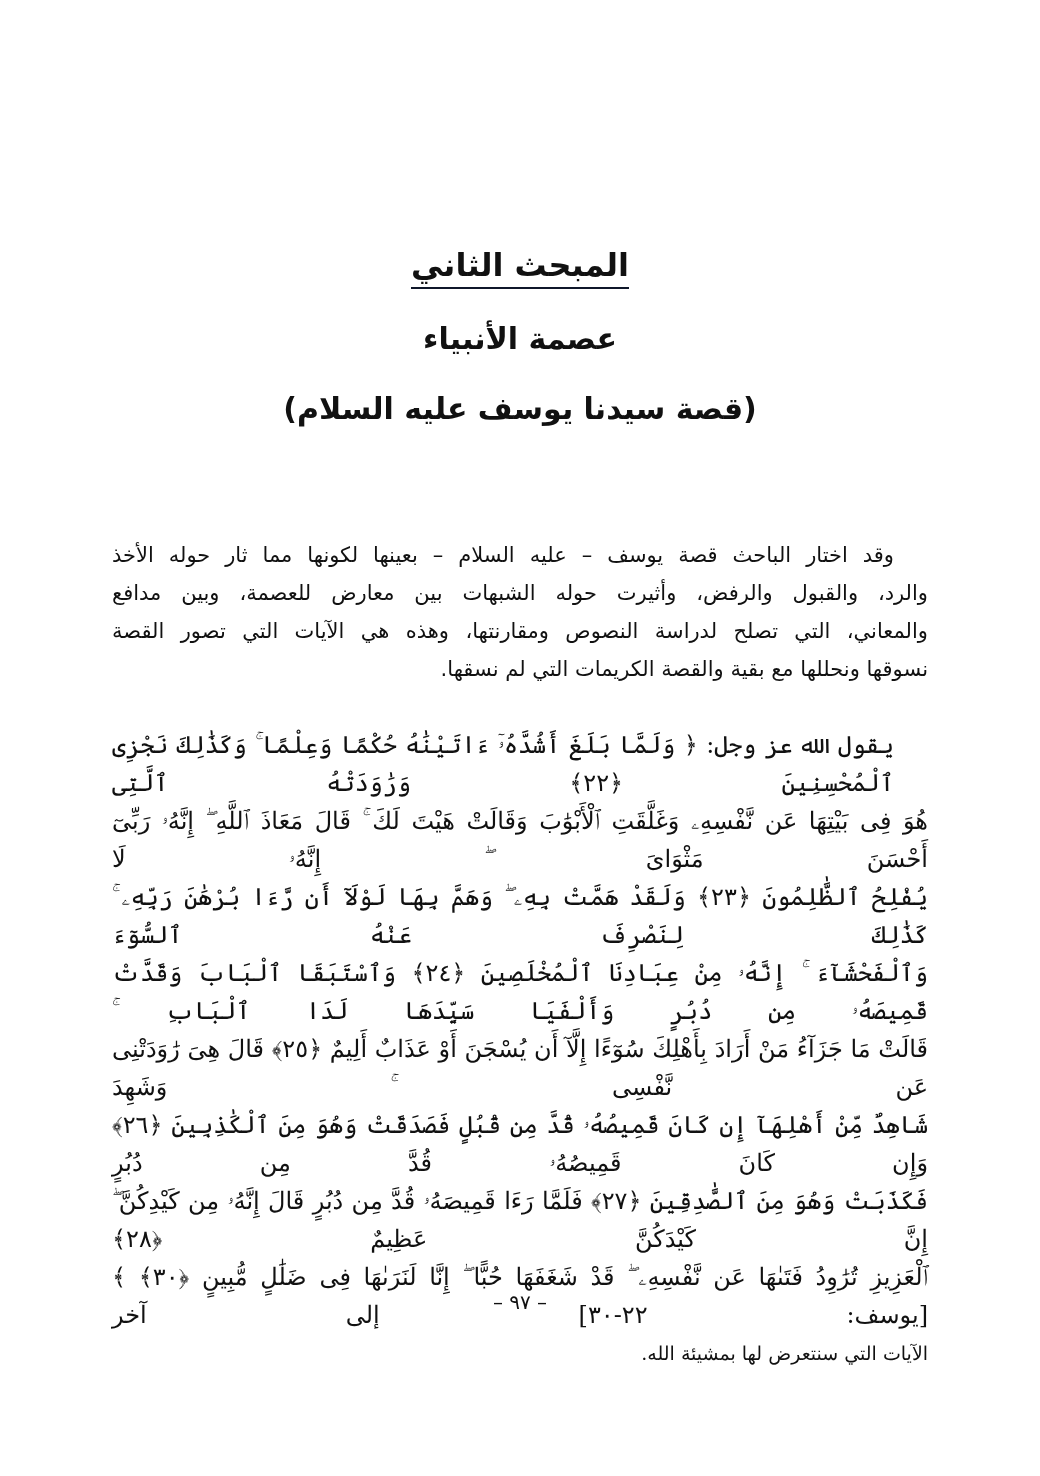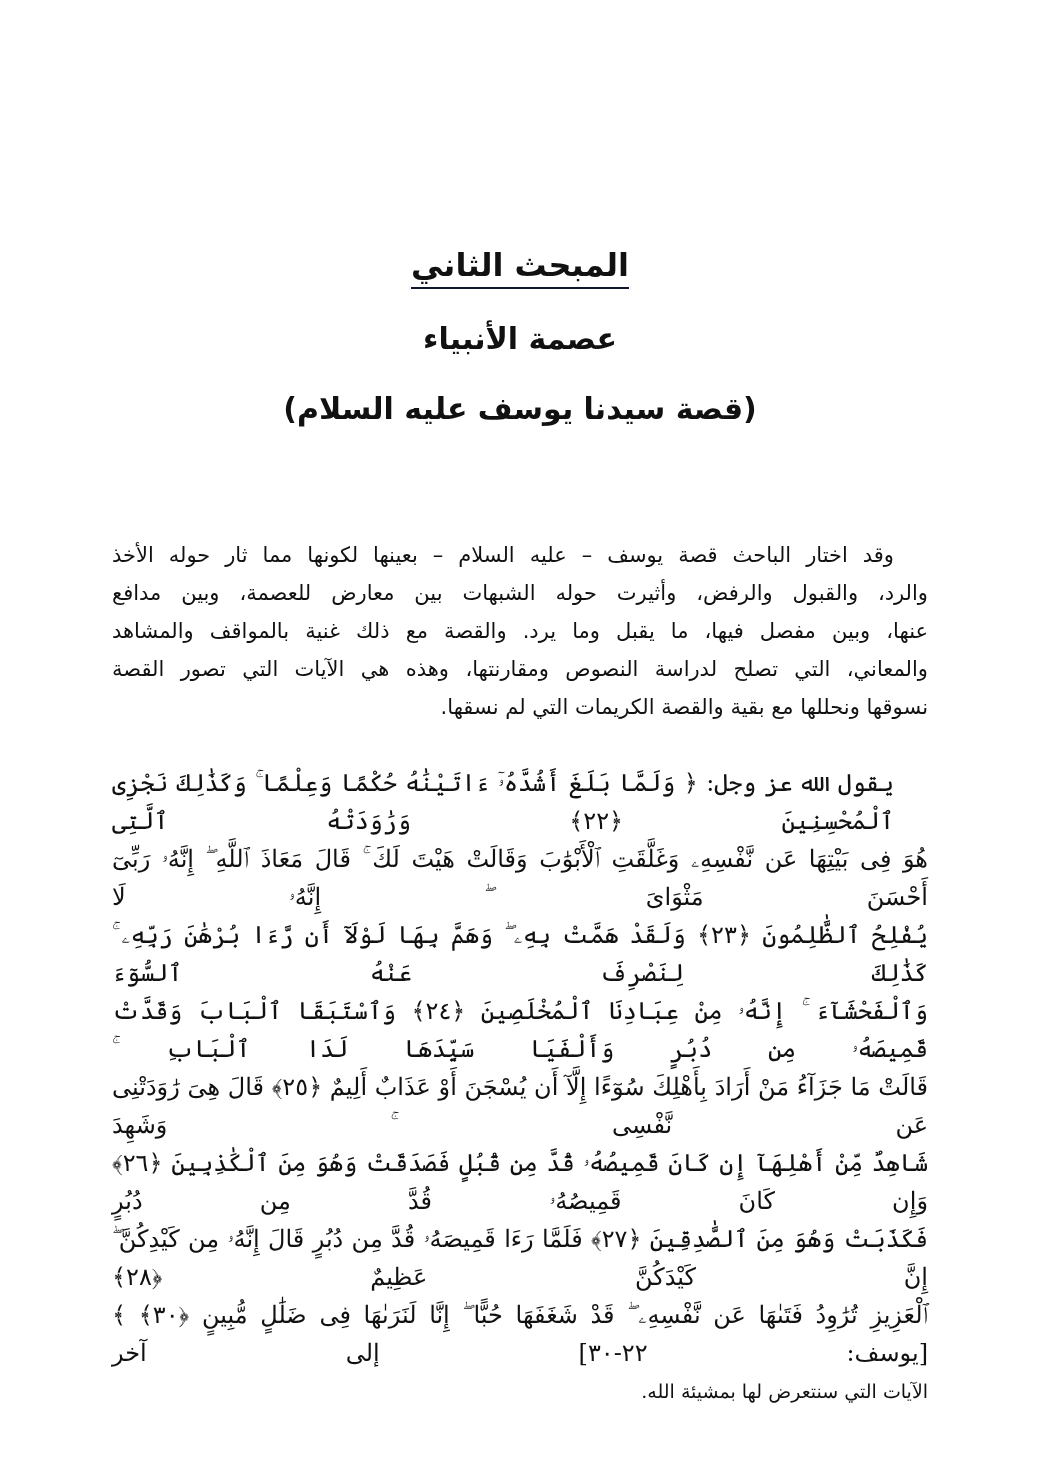--- a/index.html
+++ b/index.html
@@ -42,31 +42,31 @@
   <div class="headings">
     <div><span class="h-section">المبحث الثاني</span></div>
     <div class="h-title">عصمة الأنبياء</div>
     <div class="h-sub">(قصة سيدنا يوسف عليه السلام)</div>
   </div>
 
   <div class="body-text">
     <div class="para para1">
       <span class="line first">وقد اختار الباحث قصة يوسف – عليه السلام – بعينها لكونها مما ثار حوله الأخذ</span>
       <span class="line">والرد، والقبول والرفض، وأثيرت حوله الشبهات بين معارض للعصمة، وبين مدافع</span>
-      <span class="line">عنها، وبين مفصل فيها، ما يقبل وما يرد. والقصة مع ذلك غنية بالمواقف والمشاهد</span>
       <span class="line">والمعاني، التي تصلح لدراسة النصوص ومقارنتها، وهذه هي الآيات التي تصور القصة</span>
       <span class="line last">نسوقها ونحللها مع بقية والقصة الكريمات التي لم نسقها.</span>
     </div>
 
     <div class="para para2 quran">
       <span class="line first">يقول الله عز وجل: ﴿ وَلَمَّا بَلَغَ أَشُدَّهُۥٓ ءَاتَيْنَٰهُ حُكْمًا وَعِلْمًا ۚ وَكَذَٰلِكَ نَجْزِى ٱلْمُحْسِنِينَ ﴿٢٢﴾ وَرَٰوَدَتْهُ ٱلَّتِى</span>
       <span class="line">هُوَ فِى بَيْتِهَا عَن نَّفْسِهِۦ وَغَلَّقَتِ ٱلْأَبْوَٰبَ وَقَالَتْ هَيْتَ لَكَ ۚ قَالَ مَعَاذَ ٱللَّهِ ۖ إِنَّهُۥ رَبِّىٓ أَحْسَنَ مَثْوَاىَ ۖ إِنَّهُۥ لَا</span>
       <span class="line">يُفْلِحُ ٱلظَّٰلِمُونَ ﴿٢٣﴾ وَلَقَدْ هَمَّتْ بِهِۦ ۖ وَهَمَّ بِهَا لَوْلَآ أَن رَّءَا بُرْهَٰنَ رَبِّهِۦ ۚ كَذَٰلِكَ لِنَصْرِفَ عَنْهُ ٱلسُّوٓءَ</span>
       <span class="line">وَٱلْفَحْشَآءَ ۚ إِنَّهُۥ مِنْ عِبَادِنَا ٱلْمُخْلَصِينَ ﴿٢٤﴾ وَٱسْتَبَقَا ٱلْبَابَ وَقَدَّتْ قَمِيصَهُۥ مِن دُبُرٍ وَأَلْفَيَا سَيِّدَهَا لَدَا ٱلْبَابِ ۚ</span>
       <span class="line">قَالَتْ مَا جَزَآءُ مَنْ أَرَادَ بِأَهْلِكَ سُوٓءًا إِلَّآ أَن يُسْجَنَ أَوْ عَذَابٌ أَلِيمٌ ﴿٢٥﴾ قَالَ هِىَ رَٰوَدَتْنِى عَن نَّفْسِى ۚ وَشَهِدَ</span>
       <span class="line">شَاهِدٌ مِّنْ أَهْلِهَآ إِن كَانَ قَمِيصُهُۥ قُدَّ مِن قُبُلٍ فَصَدَقَتْ وَهُوَ مِنَ ٱلْكَٰذِبِينَ ﴿٢٦﴾ وَإِن كَانَ قَمِيصُهُۥ قُدَّ مِن دُبُرٍ</span>
       <span class="line">فَكَذَبَتْ وَهُوَ مِنَ ٱلصَّٰدِقِينَ ﴿٢٧﴾ فَلَمَّا رَءَا قَمِيصَهُۥ قُدَّ مِن دُبُرٍ قَالَ إِنَّهُۥ مِن كَيْدِكُنَّ ۖ إِنَّ كَيْدَكُنَّ عَظِيمٌ ﴿٢٨﴾</span>
       <span class="line">ٱلْعَزِيزِ تُرَٰوِدُ فَتَىٰهَا عَن نَّفْسِهِۦ ۖ قَدْ شَغَفَهَا حُبًّا ۖ إِنَّا لَنَرَىٰهَا فِى ضَلَٰلٍ مُّبِينٍ ﴿٣٠﴾ ﴾[يوسف: ٢٢-٣٠] إلى آخر</span>
       <span class="line last">الآيات التي سنتعرض لها بمشيئة الله.</span>
     </div>
   </div>
 
+  <div class="page-num">– ٩٧ –</div>
 </div>
 
 </body></html>

